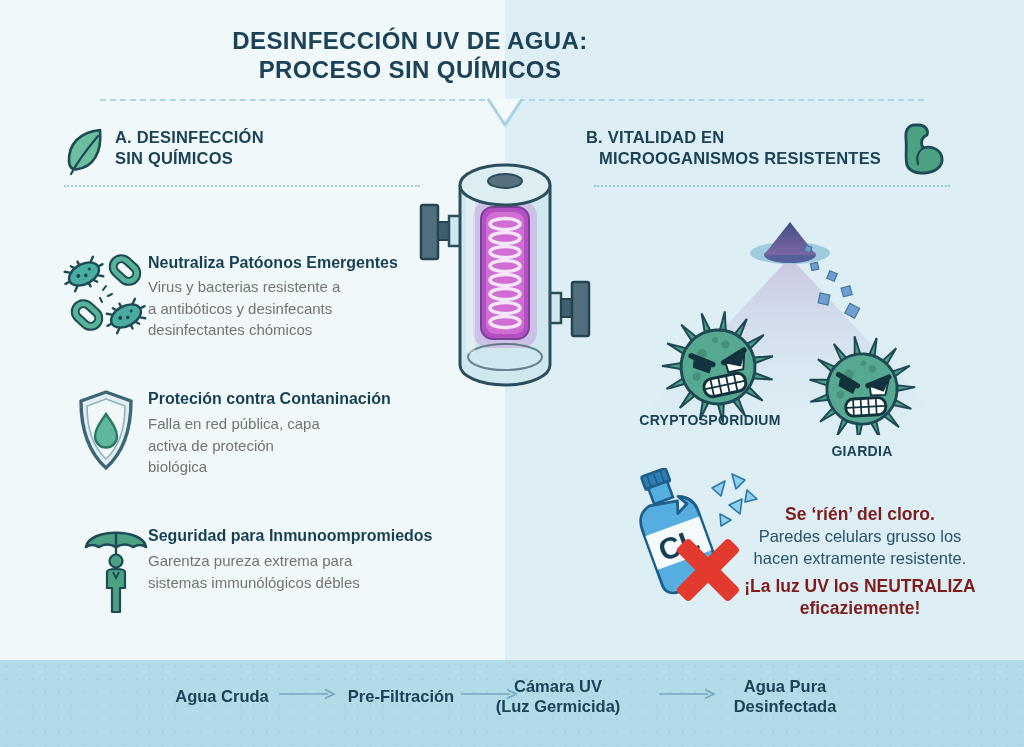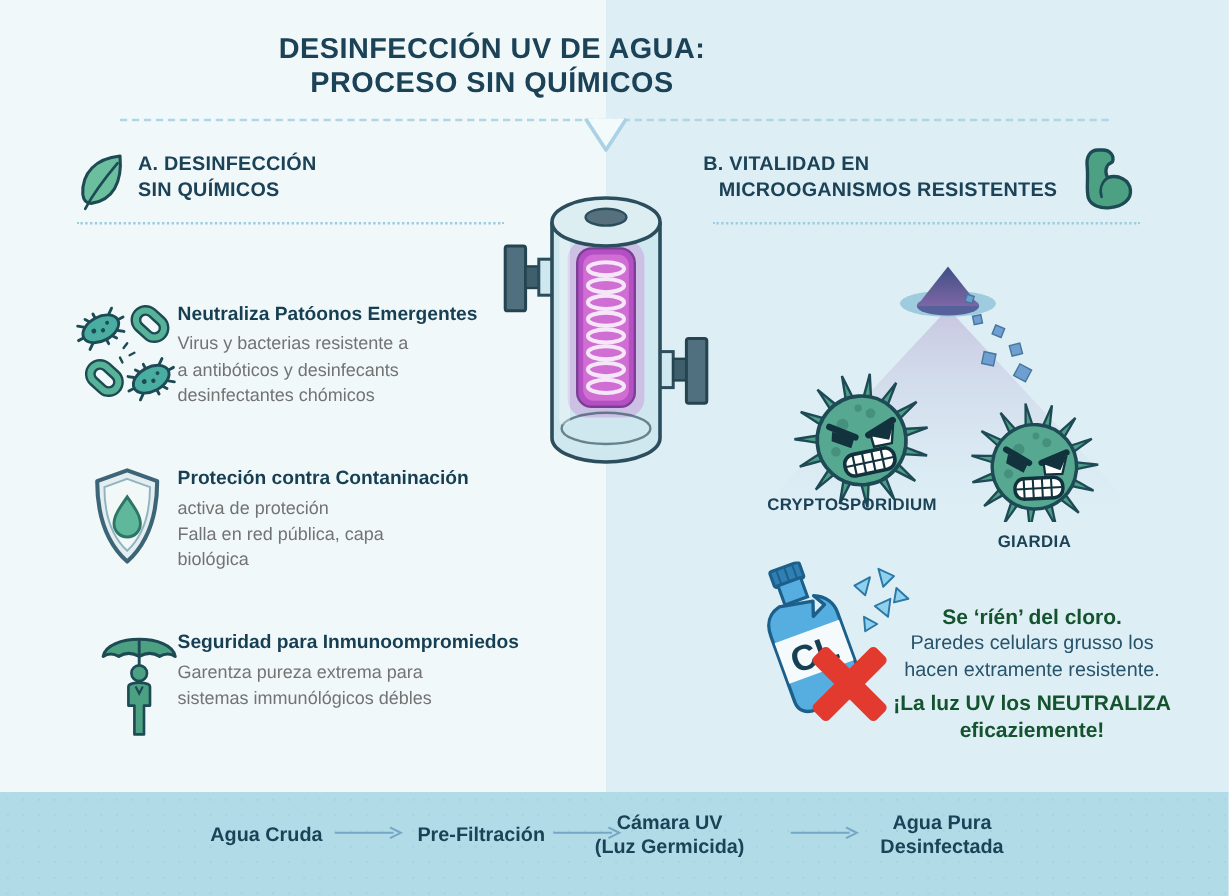--- a/index.html
+++ b/index.html
@@ -20,21 +20,21 @@
   .sec-head{color:#1b4256;font-size:16.5px;font-weight:800;line-height:21px;letter-spacing:.2px;}
   .underline-a{left:64px;top:185px;width:356px;border-top:2px dotted #9fccdf;}
   .underline-b{left:594px;top:185px;width:356px;border-top:2px dotted #9fccdf;}
   
   .feat-title{color:#173f53;font-size:16px;font-weight:800;}
   .feat-body{color:#737373;font-size:15px;line-height:21.5px;font-weight:400;}
   
   .microbe-label{color:#1b4256;font-size:14px;font-weight:800;text-align:center;letter-spacing:.3px;}
   
   .cl-text{width:236px;text-align:center;}
-  .cl-bold{color:#14532d;font-size:17.5px;font-weight:800;line-height:22px;}
+  .cl-bold{color:#7f1d1d;font-size:17.5px;font-weight:800;line-height:22px;}
   .cl-reg{color:#27536b;font-size:16.5px;font-weight:400;line-height:22px;}
   
   .step{color:#1b4256;font-size:16.5px;font-weight:800;text-align:center;line-height:20px;
         display:flex;flex-direction:column;justify-content:center;height:56px;}
 </style>
 </head>
 <body>
 
 <div class="stage">
 
@@ -105,22 +105,22 @@
     <div>desinfectantes chómicos</div>
   </div>
 
   <svg class="abs" style="left:74px;top:388px;" width="64" height="86" viewBox="0 0 64 86">
     <path d="M32 4 L57 13 C57 37 52 62 32 80 C12 62 7 37 7 13 Z" fill="#e4edf0" stroke="#3c6677" stroke-width="3.4" stroke-linejoin="round"></path>
     <path d="M32 11 L51 18 C51 38 47 57 32 71 C17 57 13 38 13 18 Z" fill="#f2f7f8" stroke="#8fb3bf" stroke-width="1.6"></path>
     <path d="M32 26 C39 36 43 42 43 48.5 A11 11 0 0 1 21 48.5 C21 42 25 36 32 26 Z" fill="#5fb79c" stroke="#2e7566" stroke-width="2.4"></path>
   </svg>
   <div class="abs feat-title" style="left:148px;top:390px;">Proteción contra Contaninación</div>
   <div class="abs feat-body" style="left:148px;top:413px;">
+    <div>Falla en red pública, capa</div>
     <div>activa de proteción</div>
-    <div>Falla en red pública, capa</div>
     <div>biológica</div>
   </div>
 
   <svg class="abs" style="left:80px;top:520px;" width="72" height="96" viewBox="0 0 72 96">
     <path d="M6 27 C9 8 63 8 66 27 Q60 23 53 27 Q45 22 36 27 Q27 22 19 27 Q12 23 6 27 Z" fill="#4ca183" stroke="#1d4a55" stroke-width="2.6" stroke-linejoin="round"></path>
     <line x1="36" y1="13" x2="36" y2="36" stroke="#1d4a55" stroke-width="2.4"></line>
     <circle cx="36" cy="41" r="6.5" fill="#4ca183" stroke="#1d4a55" stroke-width="2.2"></circle>
     <path d="M27 52 C27 48 45 48 45 52 L45 68 L40 68 L40 92 L32 92 L32 68 L27 68 Z" fill="#4ca183" stroke="#1d4a55" stroke-width="2.2" stroke-linejoin="round"></path>
     <path d="M33 52 L36 58 L39 52" fill="none" stroke="#1d4a55" stroke-width="1.8"></path>
   </svg>

